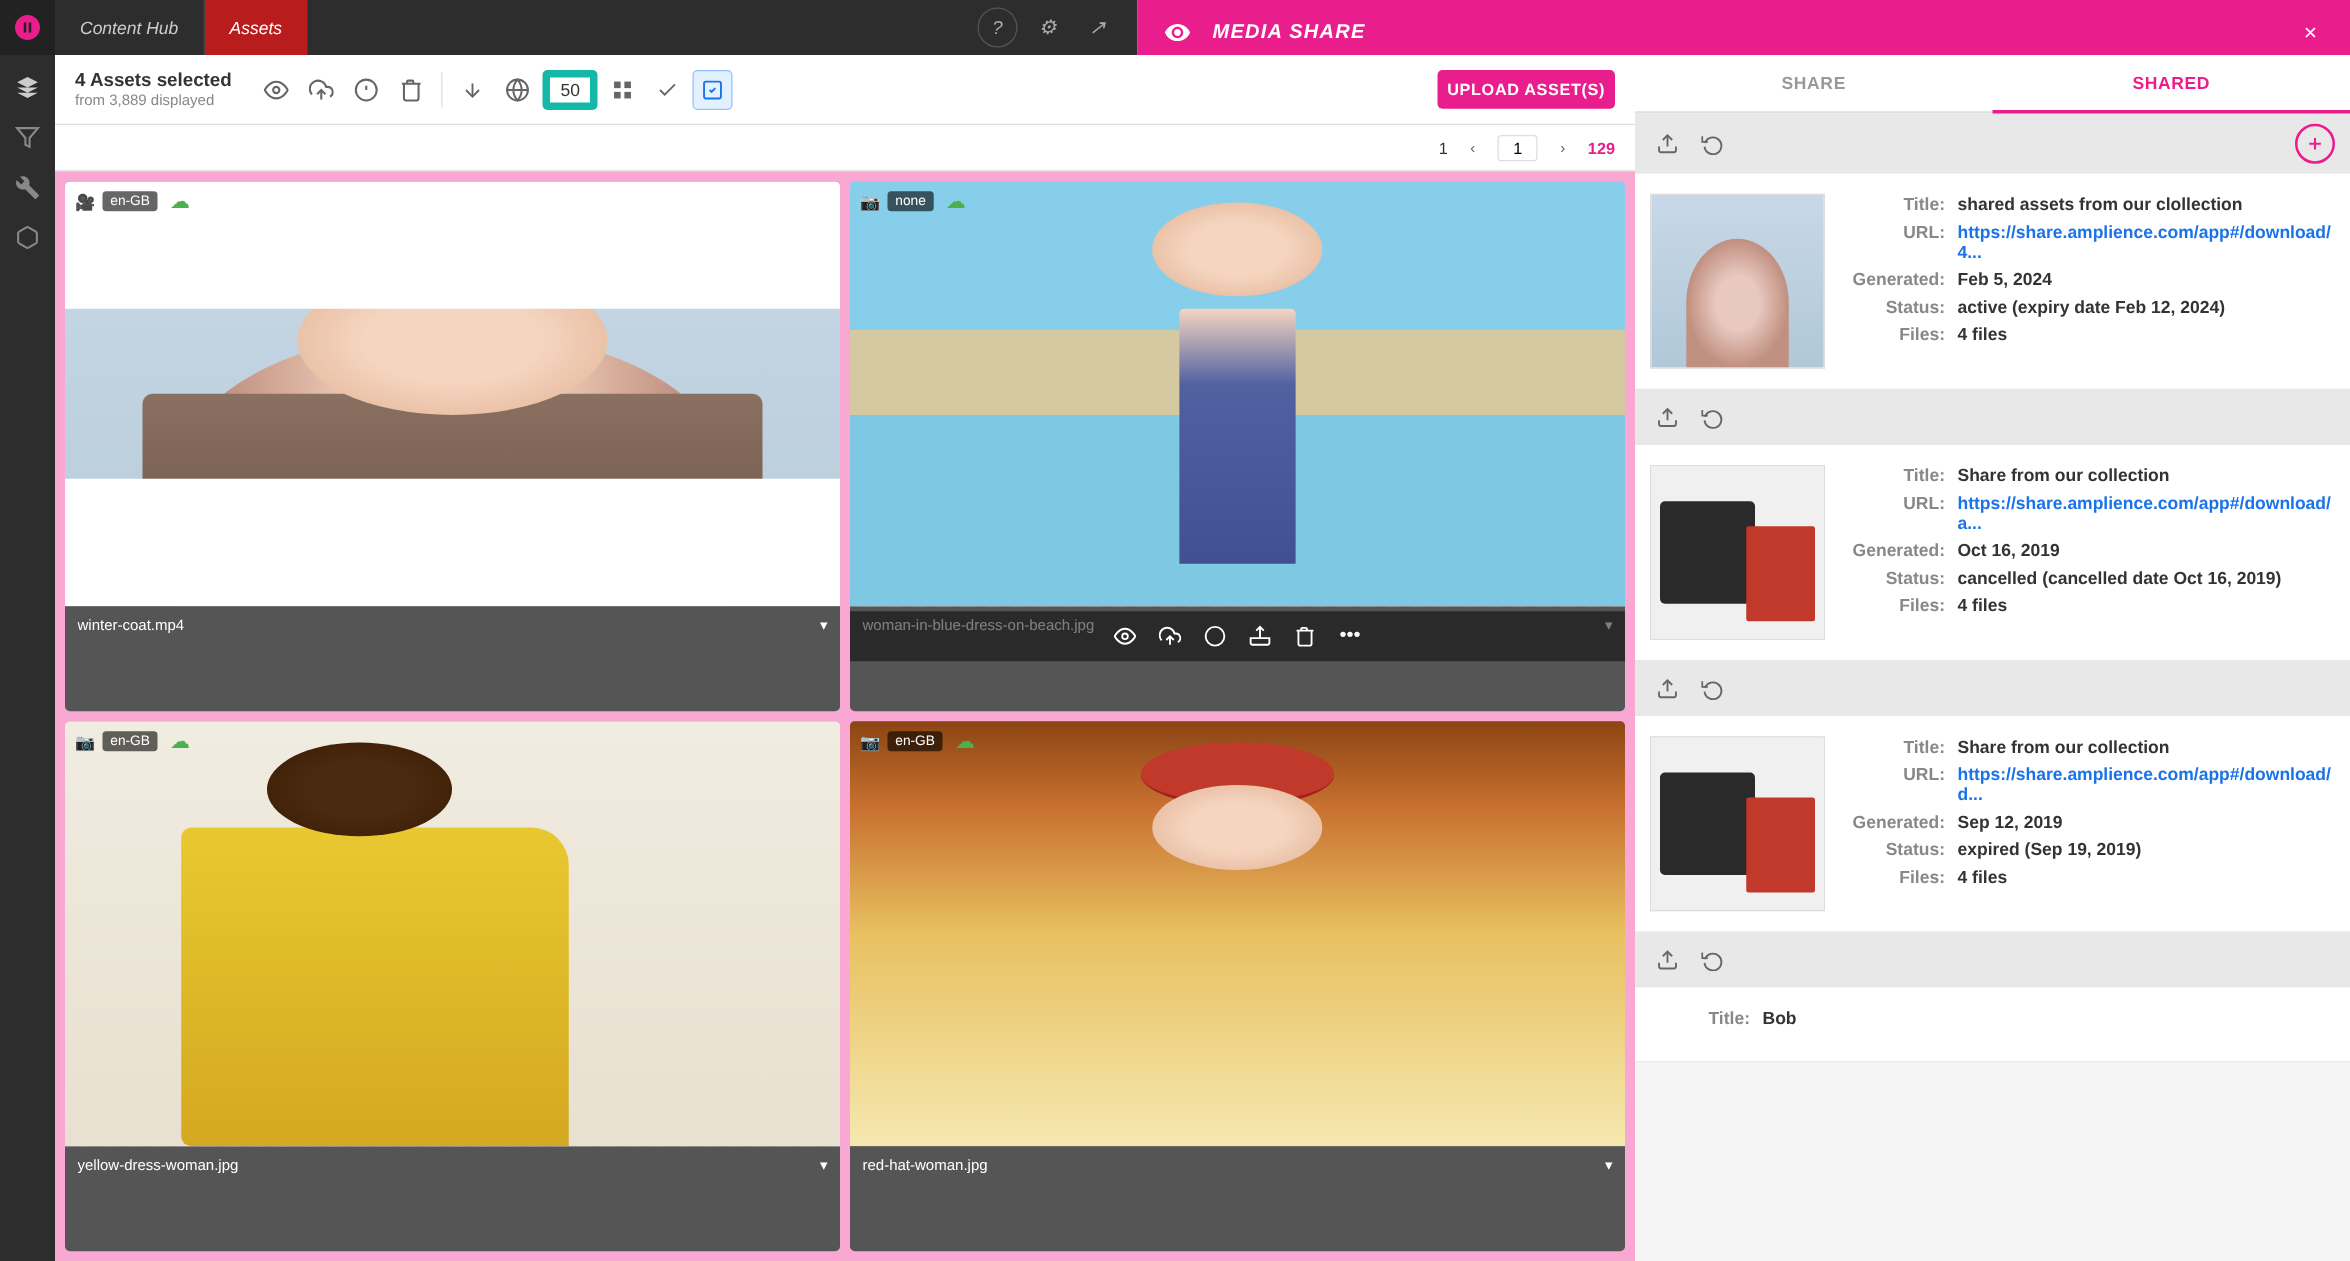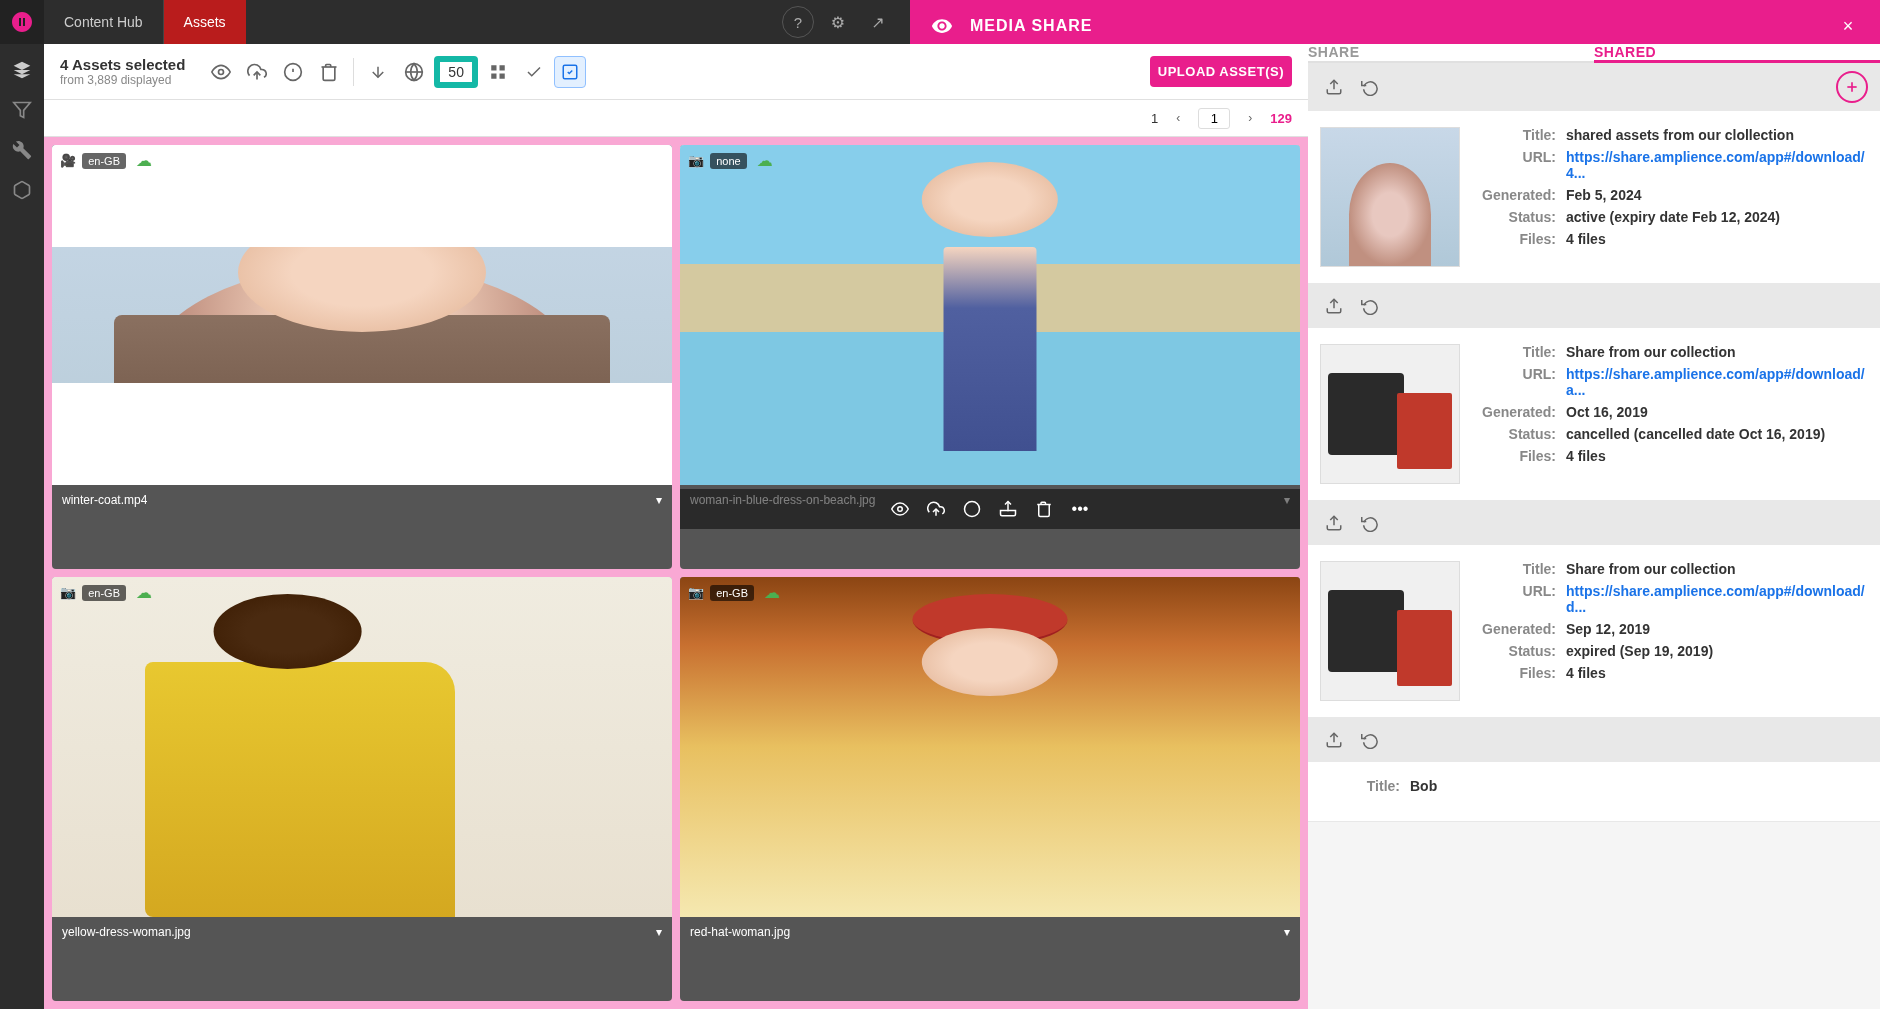--- a/index.html
+++ b/index.html
@@ -350,22 +350,22 @@
       flex-shrink: 0;
       overflow: hidden;
     }
     .right-panel-tabs {
       display: flex;
       border-bottom: 2px solid #e0e0e0;
       flex-shrink: 0;
     }
     .panel-tab {
       flex: 1;
-      text-align: left;
-      padding: 0 0;
+      text-align: center;
+      padding: 14px 0;
       font-size: 14px;
       font-weight: 600;
       color: #999;
       cursor: pointer;
       letter-spacing: 0.5px;
     }
     .panel-tab.active {
       color: #e91e8c;
       border-bottom: 3px solid #e91e8c;
       margin-bottom: -2px;
@@ -487,21 +487,21 @@
     }
 
     
     .shared-list::-webkit-scrollbar { width: 6px; }
     .shared-list::-webkit-scrollbar-track { background: #f0f0f0; }
     .shared-list::-webkit-scrollbar-thumb { background: #ccc; border-radius: 3px; }
   </style>
 </head>
 <body>
 
-<div style="display:flex; flex-direction:row; height:44px; flex-shrink:0;">
+<div style="display:flex; flex-direction:row; height:44px; flex-shrink:0;font-style:italic;">
 
   <div class="top-nav" style="width:910px; display:flex; align-items:center;">
     <div class="nav-logo">
       <svg viewBox="0 0 24 24" fill="#e91e8c">
         <path d="M12 2C6.48 2 2 6.48 2 12s4.48 10 10 10 10-4.48 10-10S17.52 2 12 2zm-1 14H9V8h2v8zm4 0h-2V8h2v8z"></path>
       </svg>
     </div>
     <div class="nav-content-hub">
       <span>Content Hub</span>
     </div>

